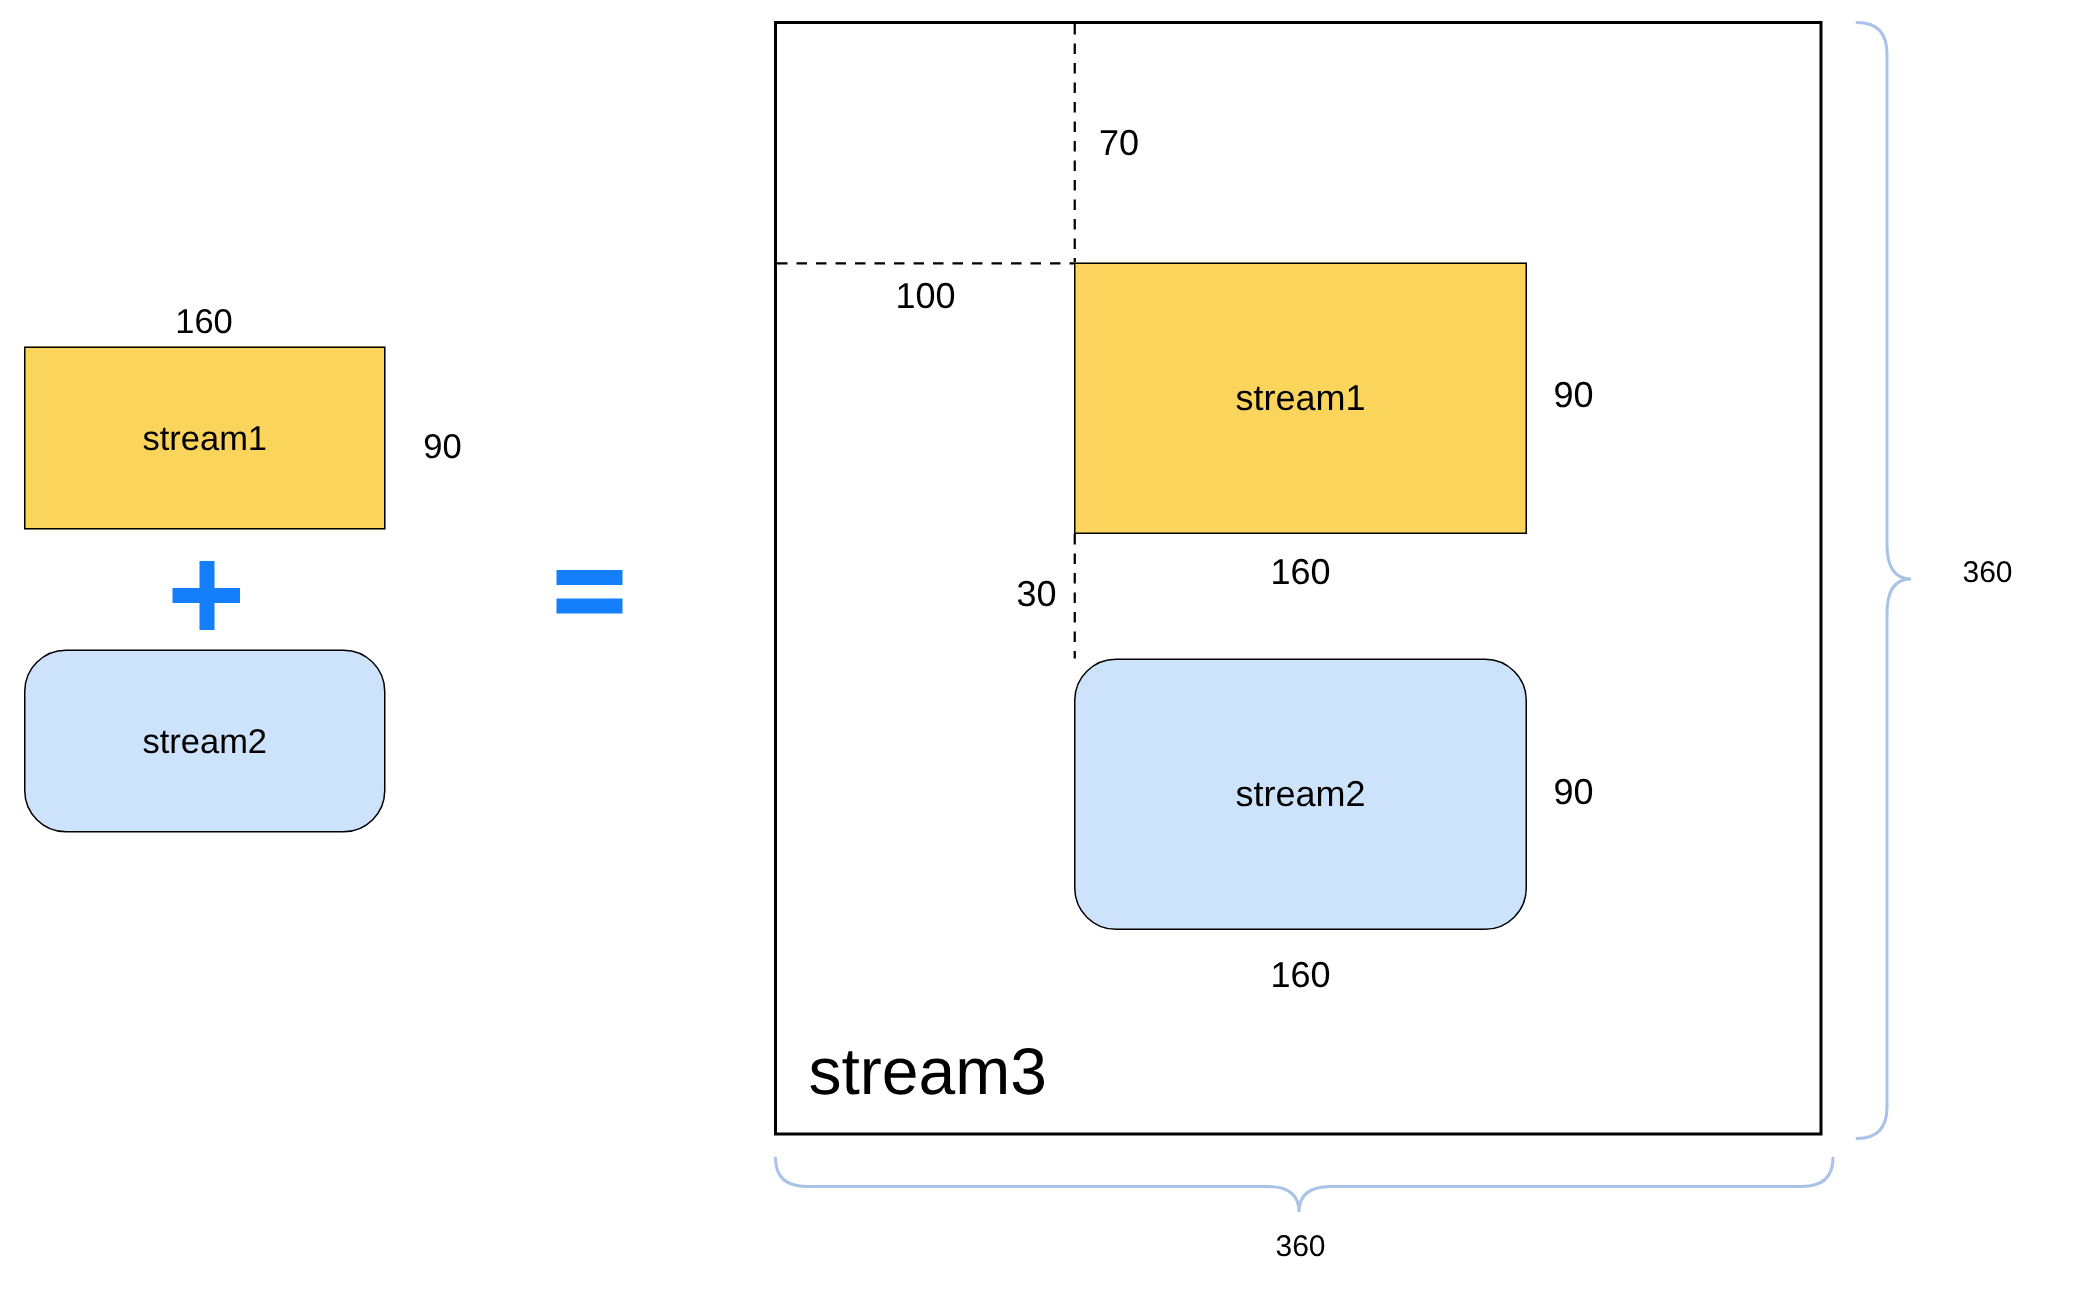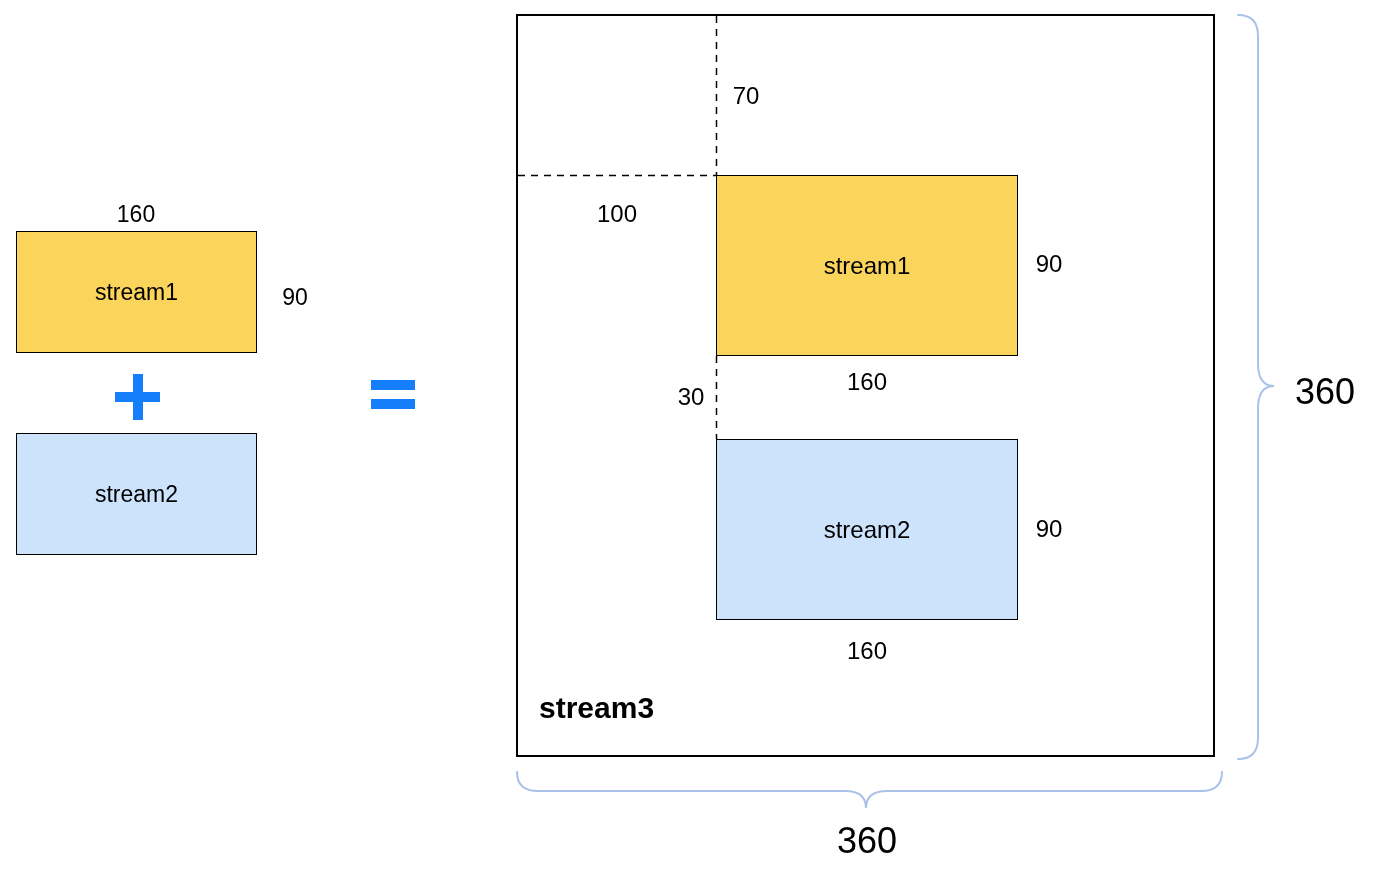--- a/index.html
+++ b/index.html
@@ -23,36 +23,36 @@
     overflow: hidden;
   }
   .rect {
     position: absolute;
     border: 1.5px solid var(--outline);
     display: flex;
     align-items: center;
     justify-content: center;
   }
   .fill-stream1 { background: var(--stream1-fill); }
-  .fill-stream2 { background: var(--stream2-fill); }
+  .fill-stream2 { background: var(--stream2-fill); border-radius: 28px; }
   .label {
     position: absolute;
     white-space: nowrap;
     line-height: 1.15;
     transform: translateX(-50%);
   }
   .fs-left { font-size: 23px; }
   .fs-big  { font-size: 24px; }
-  .fs-360  { font-size: 36px; }
+  .fs-360  { font-size: 20px; }
   .stream3-title {
     position: absolute;
     left: 539px;
     top: 691px;
-    font-size: 30px;
-    font-weight: bold;
+    font-size: 44px;
+    font-weight: normal;
     line-height: 1.1;
     white-space: nowrap;
   }
   
   #src-stream1 { left: 16px;  top: 231px; width: 241px; height: 122px; }
   #src-stream2 { left: 16px;  top: 433px; width: 241px; height: 122px; }
   
   #canvas-stream3 {
     position: absolute;
     left: 516px; top: 14px;
@@ -139,21 +139,21 @@
 
     <line class="dashed-line" x1="716.5" y1="356" x2="716.5" y2="439"></line>
 
     <path class="brace" d="M 1238 15 Q 1258 15 1258 36 L 1258 363 Q 1258 386 1274 386 Q 1258 386 1258 409 L 1258 738 Q 1258 759 1238 759"></path>
 
     <path class="brace" d="M 517 772 Q 517 791 538 791 L 845 791 Q 866 791 866 808 Q 866 791 887 791 L 1201 791 Q 1222 791 1222 772"></path>
   </svg>
 
   <div class="label fs-big" style="left:746px; top:82px;">70</div>
 
-  <div class="label fs-big" style="left:617px; top:200px;">100</div>
+  <div class="label fs-big" style="left:617px; top:184px;">100</div>
 
   <div class="label fs-big" style="left:691px; top:383px;">30</div>
 
   <div id="ovl-stream1" class="rect fill-stream1">
     <span class="fs-big">stream1</span>
   </div>
   <div class="label fs-big" style="left:1049px; top:250px;">90</div>
   <div class="label fs-big" style="left:867px; top:368px;">160</div>
 
   <div id="ovl-stream2" class="rect fill-stream2">

